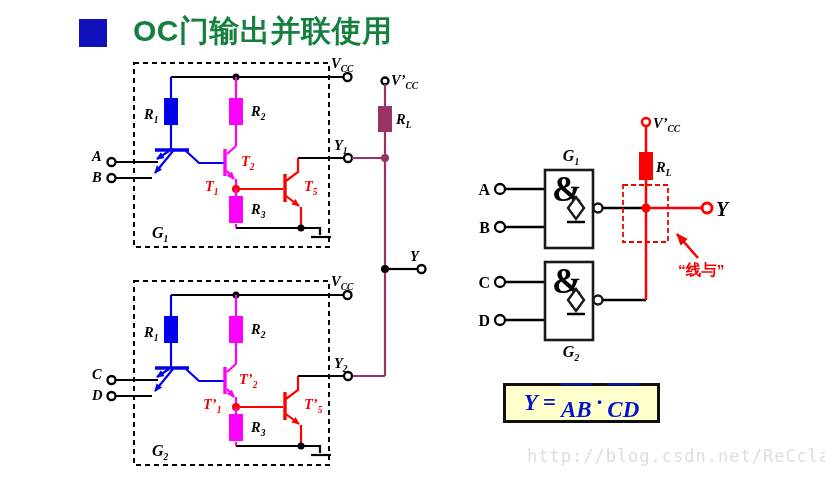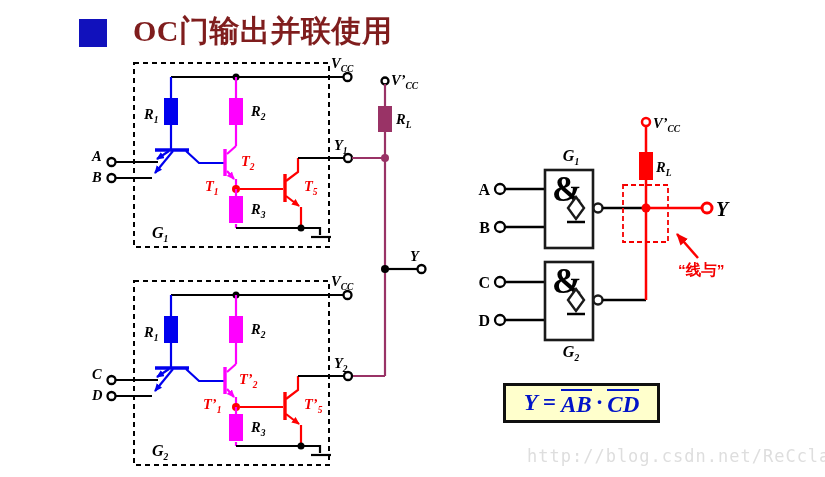--- a/index.html
+++ b/index.html
@@ -1,24 +1,24 @@
 <!DOCTYPE html>
 <html><head>
 <meta charset="utf-8">
 <style>
   html,body{margin:0;padding:0;background:#fff;}
   .stage{position:relative;width:825px;height:477px;background:#fff;overflow:hidden;
          font-family:"Liberation Serif",serif;}
   .bullet{position:absolute;left:79px;top:19px;width:28px;height:28px;background:#1111bc;}
-  .title{position:absolute;left:133px;top:11px;font-family:Liberation Serif, serif;
-         font-size:30px;font-weight:bold;color:#7f1d1d;letter-spacing:.5px;white-space:nowrap;}
+  .title{position:absolute;left:133px;top:11px;font-family:Liberation Sans, sans-serif;
+         font-size:30px;font-weight:bold;color:#15803d;letter-spacing:.5px;white-space:nowrap;}
   .formula{position:absolute;left:503px;top:383px;width:151px;height:34px;background:#ffffcc;
          border:3px solid #101010;display:flex;align-items:center;justify-content:center;
          font-style:italic;font-weight:bold;font-size:23px;color:#0013c8;gap:5px;}
-  .formula .ov{border-top:2px solid #0013c8;line-height:1.05;padding-top:2px;}
+  .formula .ov{border-top:2px solid #0013c8;line-height:1.05;padding-top:13px;}
   .watermark{position:absolute;left:527px;top:446px;font-family:"DejaVu Sans Mono",monospace;
          font-size:17px;color:#dedede;letter-spacing:1px;white-space:nowrap;}
   svg{position:absolute;left:0;top:0;}
   svg text{font-family:"Liberation Serif",serif;font-weight:bold;font-style:italic;
          font-size:14.5px;fill:#000;}
   svg text.red{fill:#f40000;}
   svg tspan.sub{font-size:9.5px;}
   svg text.up{font-style:normal;}
   svg text.amp{font-size:36px;font-style:normal;}
   svg text.ylab{font-size:20px;}

